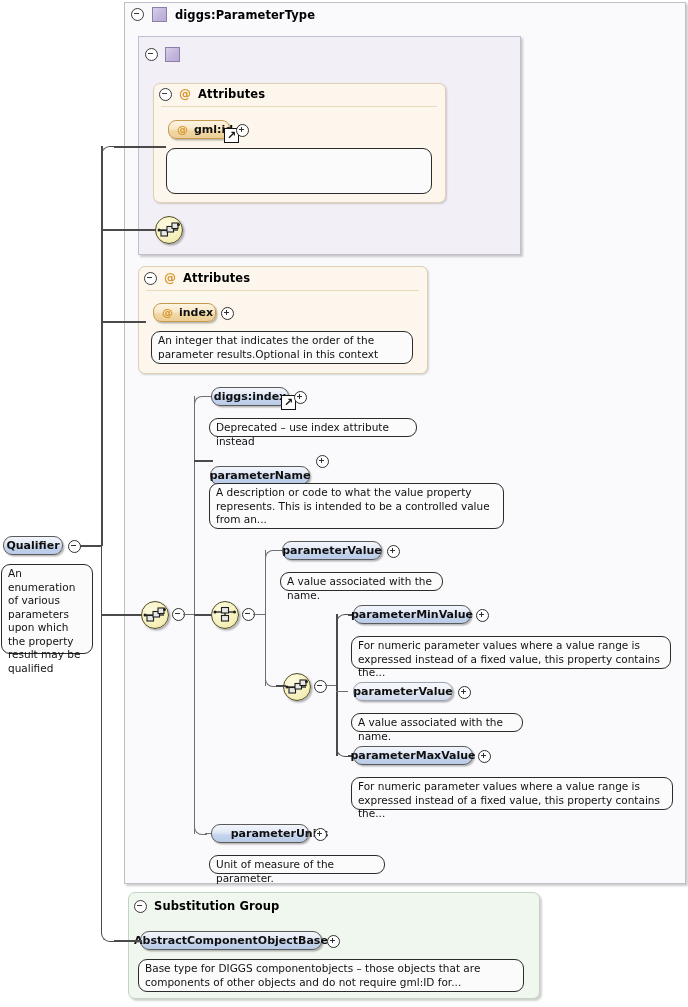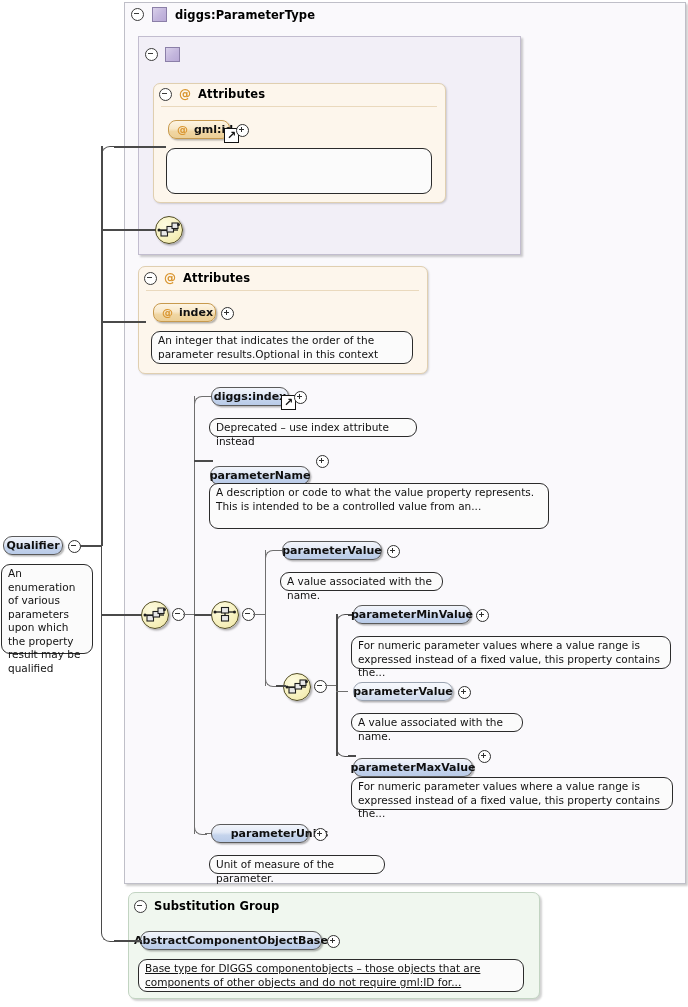--- a/index.html
+++ b/index.html
@@ -184,21 +184,21 @@
 
 <div class="container ct-subst" style="left:128px;top:892px;width:412px;height:107px;"></div>
 <div class="ct-title" style="left:134px;top:899px;">
   <span class="pm"></span>
   <span>Substitution Group</span>
 </div>
 <div class="node n-elem" style="left:140px;top:931px;width:182px;">
   <span>AbstractComponentObjectBase</span>
 </div>
 <div class="nodeplus" style="left:327px;top:935px;"></div>
-<div class="tip" style="left:138px;top:959px;width:386px;height:33px;text-decoration:underline;">
+<div class="tip" style="left:138px;top:959px;width:386px;height:33px;">
   <div class="tail"></div>
   <span>Base type for DIGGS componentobjects – those objects that are components of other objects and do not require gml:ID for...</span>
 </div>
 
 <div class="node n-elem" style="left:3px;top:536px;width:60px;">
   <span>Qualifier</span>
 </div>
 <div class="nodeminus" style="left:68px;top:540px;"></div>
 <div class="tip" style="left:1px;top:564px;width:92px;height:90px;">
   <div class="tail"></div>
@@ -303,21 +303,21 @@
 <div class="nodeplus" style="left:294px;top:391px;"></div>
 <div class="tip" style="left:209px;top:418px;width:208px;height:19px;">
   <div class="tail"></div>
   <span>Deprecated – use index attribute instead</span>
 </div>
 
 <div class="node n-elem" style="left:210px;top:451px;width:100px;margin-top:15px;">
   <span>parameterName</span>
 </div>
 <div class="nodeplus" style="left:316px;top:455px;"></div>
-<div class="tip" style="left:209px;top:483px;width:340px;height:46px;">
+<div class="tip" style="left:209px;top:483px;width:295px;height:46px;">
   <div class="tail"></div>
   <span>A description or code to what the value property represents. This is intended to be a controlled value from an...</span>
 </div>
 
 <div class="node n-elem" style="left:282px;top:541px;width:100px;">
   <span>parameterValue</span>
 </div>
 <div class="nodeplus" style="left:387px;top:545px;"></div>
 <div class="tip" style="left:280px;top:572px;width:163px;height:19px;">
   <div class="tail"></div>
@@ -335,21 +335,21 @@
 
 <div class="node n-elem-opt" style="left:353px;top:682px;width:100px;">
   <span>parameterValue</span>
 </div>
 <div class="nodeplus" style="left:458px;top:686px;"></div>
 <div class="tip" style="left:351px;top:713px;width:172px;height:19px;">
   <div class="tail"></div>
   <span>A value associated with the name.</span>
 </div>
 
-<div class="node n-elem" style="left:353px;top:746px;width:120px;margin-top:12px;">
+<div class="node n-elem" style="left:353px;top:746px;width:120px;">
   <span>parameterMaxValue</span>
 </div>
 <div class="nodeplus" style="left:478px;top:750px;"></div>
 <div class="tip" style="left:351px;top:777px;width:322px;height:33px;">
   <div class="tail"></div>
   <span>For numeric parameter values where a value range is expressed instead of a fixed value, this property contains the...</span>
 </div>
 
 <div class="node n-elem" style="left:211px;top:824px;width:98px;padding-left:48px;">
   <span>parameterUnits</span>

